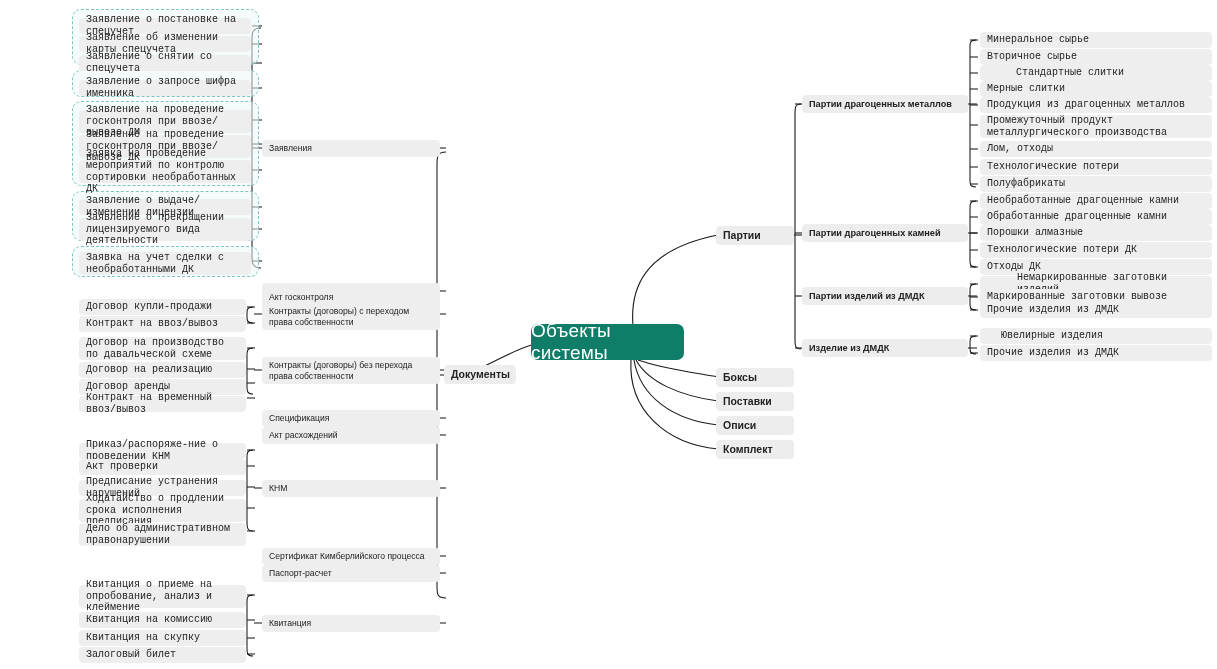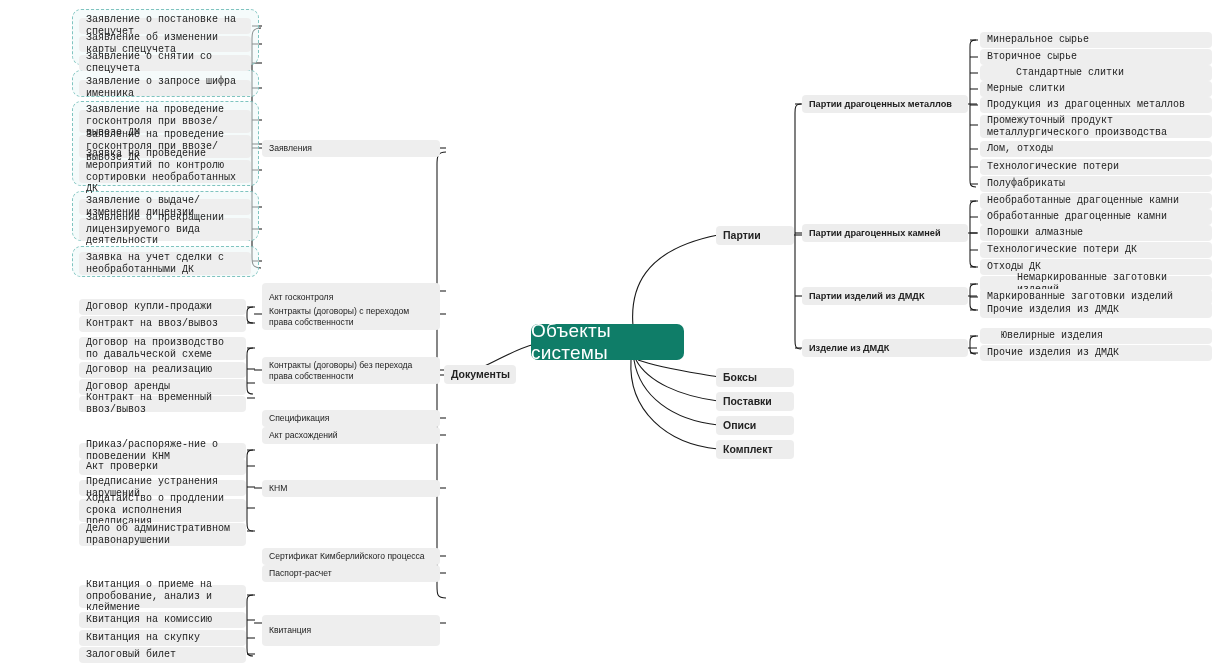--- a/index.html
+++ b/index.html
@@ -189,21 +189,21 @@
 
   <div class="node mid" style="left:262px;top:140px;width:178px;height:17px;">Заявления</div>
   <div class="node mid" style="left:262px;top:283px;width:178px;height:29px;">Акт госконтроля</div>
   <div class="node mid" style="left:262px;top:303px;width:178px;height:27px;">Контракты (договоры) с переходом права собственности</div>
   <div class="node mid" style="left:262px;top:357px;width:178px;height:27px;">Контракты (договоры) без перехода права собственности</div>
   <div class="node mid" style="left:262px;top:410px;width:178px;height:17px;">Спецификация</div>
   <div class="node mid" style="left:262px;top:427px;width:178px;height:17px;">Акт расхождений</div>
   <div class="node mid" style="left:262px;top:480px;width:178px;height:17px;">КНМ</div>
   <div class="node mid" style="left:262px;top:548px;width:178px;height:17px;">Сертификат Кимберлийского процесса</div>
   <div class="node mid" style="left:262px;top:565px;width:178px;height:17px;">Паспорт-расчет</div>
-  <div class="node mid" style="left:262px;top:615px;width:178px;height:31px;">Квитанция</div>
+  <div class="node mid" style="left:262px;top:615px;width:178px;height:17px;">Квитанция</div>
 
   <div class="node leaf" style="left:79px;top:18px;width:172px;height:16px;">Заявление о постановке на спецучет</div>
   <div class="node leaf" style="left:79px;top:36px;width:172px;height:16px;">Заявление об изменении карты спецучета</div>
   <div class="node leaf" style="left:79px;top:55px;width:172px;height:16px;">Заявление о снятии со спецучета</div>
 
   <div class="node leaf" style="left:79px;top:80px;width:172px;height:16px;">Заявление о запросе шифра именника</div>
 
   <div class="node leaf" style="left:79px;top:110px;width:172px;height:23px;">Заявление на проведение госконтроля при ввозе/вывозе ДМ</div>
   <div class="node leaf" style="left:79px;top:135px;width:172px;height:23px;">Заявление на проведение госконтроля при ввозе/вывозе ДК</div>
   <div class="node leaf" style="left:79px;top:160px;width:172px;height:23px;">Заявка на проведение мероприятий по контролю сортировки необработанных ДК</div>
@@ -247,19 +247,19 @@
   <div class="node leaf" style="left:980px;top:159px;width:232px;height:16px;">Технологические потери</div>
   <div class="node leaf" style="left:980px;top:176px;width:232px;height:16px;">Полуфабрикаты</div>
 
   <div class="node leaf" style="left:980px;top:193px;width:232px;height:16px;">Необработанные драгоценные камни</div>
   <div class="node leaf" style="left:980px;top:209px;width:232px;height:16px;">Обработанные драгоценные камни</div>
   <div class="node leaf" style="left:980px;top:225px;width:232px;height:16px;">Порошки алмазные</div>
   <div class="node leaf" style="left:980px;top:242px;width:232px;height:16px;">Технологические потери ДК</div>
   <div class="node leaf" style="left:980px;top:259px;width:232px;height:16px;">Отходы ДК</div>
 
   <div class="node leaf" style="left:980px;top:276px;width:232px;height:16px;padding-left:37px;">Немаркированные заготовки изделий</div>
-  <div class="node leaf" style="left:980px;top:289px;width:232px;height:16px;">Маркированные заготовки изделий</div>
+  <div class="node leaf" style="left:980px;top:289px;width:232px;height:16px;">Маркированные заготовки вывозе</div>
   <div class="node leaf" style="left:980px;top:302px;width:232px;height:16px;">Прочие изделия из ДМДК</div>
 
   <div class="node leaf" style="left:980px;top:328px;width:232px;height:16px;padding-left:21px;">Ювелирные изделия</div>
   <div class="node leaf" style="left:980px;top:345px;width:232px;height:16px;">Прочие изделия из ДМДК</div>
 
 </div>
 
 </body></html>

